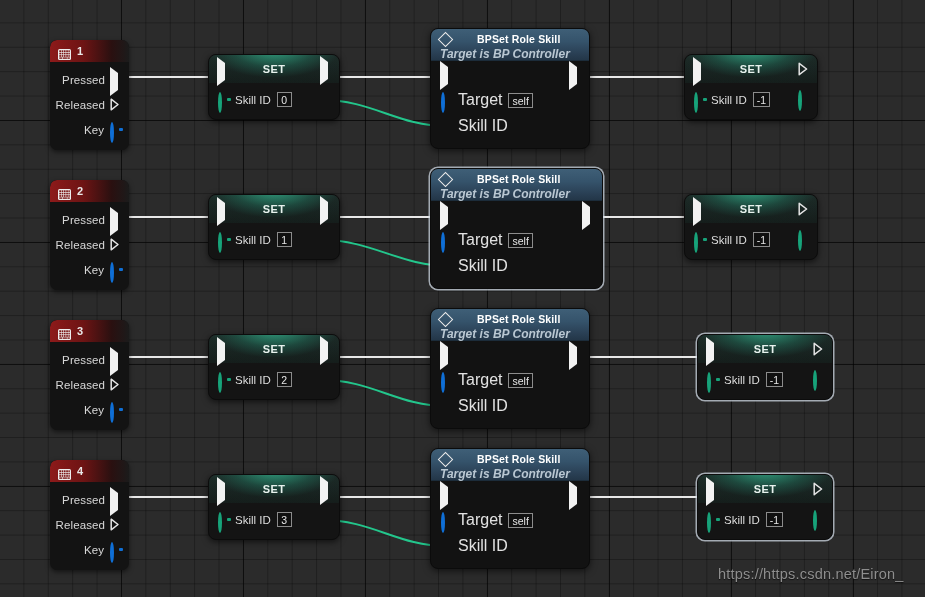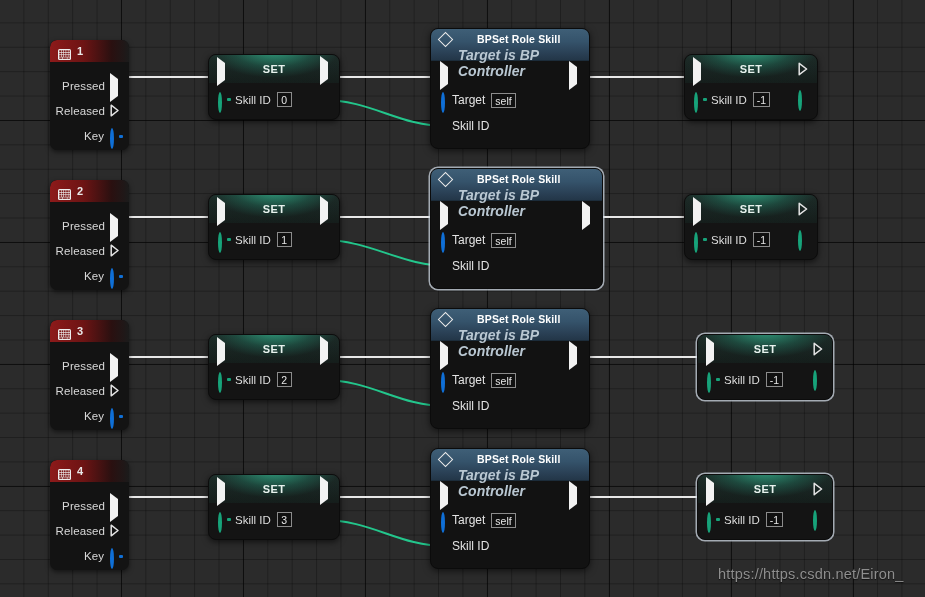--- a/index.html
+++ b/index.html
@@ -42,21 +42,21 @@
   .ev-head{
     height:22px;
     background:linear-gradient(to right,#8d1a1a 0%,#6e1414 42%,#2a1010 78%,#1b1b1b 100%);
     display:flex;align-items:center;padding:0 8px;
     border-top-left-radius:7px;border-top-right-radius:7px;
   }
   .kb-icon{width:13px;height:11px;margin-right:6px;position:relative;flex:0 0 auto;}
   .ev-title{color:#e9e9e9;font-size:11px;line-height:11px;font-weight:bold;}
   .ev-body{padding:5px 0 8px 0;}
   .ev-row{
-    display:flex;align-items:flex-end;justify-content:flex-end;
+    display:flex;align-items:center;justify-content:flex-end;
     height:25px;padding-right:8px;position:relative;
   }
   .ev-label{color:#d8d8d8;font-size:11.5px;margin-right:5px;letter-spacing:.1px;}
 
   
   .exec{width:11px;height:13px;position:relative;flex:0 0 auto;}
   .exec .tri{
     width:0;height:0;border-left:8px solid #f2f2f2;
     border-top:6.5px solid transparent;border-bottom:6.5px solid transparent;
   }
@@ -115,29 +115,29 @@
     background:linear-gradient(to bottom,#3f5f77 0%,#35536b 40%,#2a4055 78%,#233648 100%);
     border-bottom:1px solid #1c2c3a;
   }
   .call-title{display:flex;align-items:center;height:14px;gap:19px;}
   .diamond{
     width:11px;height:11px;border:1.7px solid #eaeaea;transform:rotate(45deg);
     margin-right:7px;box-sizing:border-box;flex:0 0 auto;
   }
   .call-name{color:#ffffff;font-size:10.5px;font-weight:bold;letter-spacing:.15px;}
   .call-sub{
-    color:#b9c7d2;font-size:14px;font-style:italic;font-weight:bold;
-    margin:1px 0 0 18px;
+    color:#b9c7d2;font-size:12px;font-style:italic;font-weight:bold;
+    margin:1px 0 0 0;
   }
   .call-body{position:relative;}
   .call-exec-row{height:26px;position:relative;}
   .call-exec-in{position:absolute;left:9px;top:6px;}
   .call-exec-out{position:absolute;right:9px;top:6px;}
   .call-row{display:flex;align-items:center;height:26px;padding-left:9px;}
-  .call-lab{color:#e2e2e2;font-size:12px;}
+  .call-lab{color:#e2e2e2;font-size:16px;margin-left:6px;}
   .call-pad{height:9px;}
 
   
   .wm{
     position:absolute;color:#8e8e8e;font-size:14.5px;letter-spacing:.2px;
     text-shadow:0 1px 1px rgba(0,0,0,.6);
   }
 </style>
 </head>
 <body>

